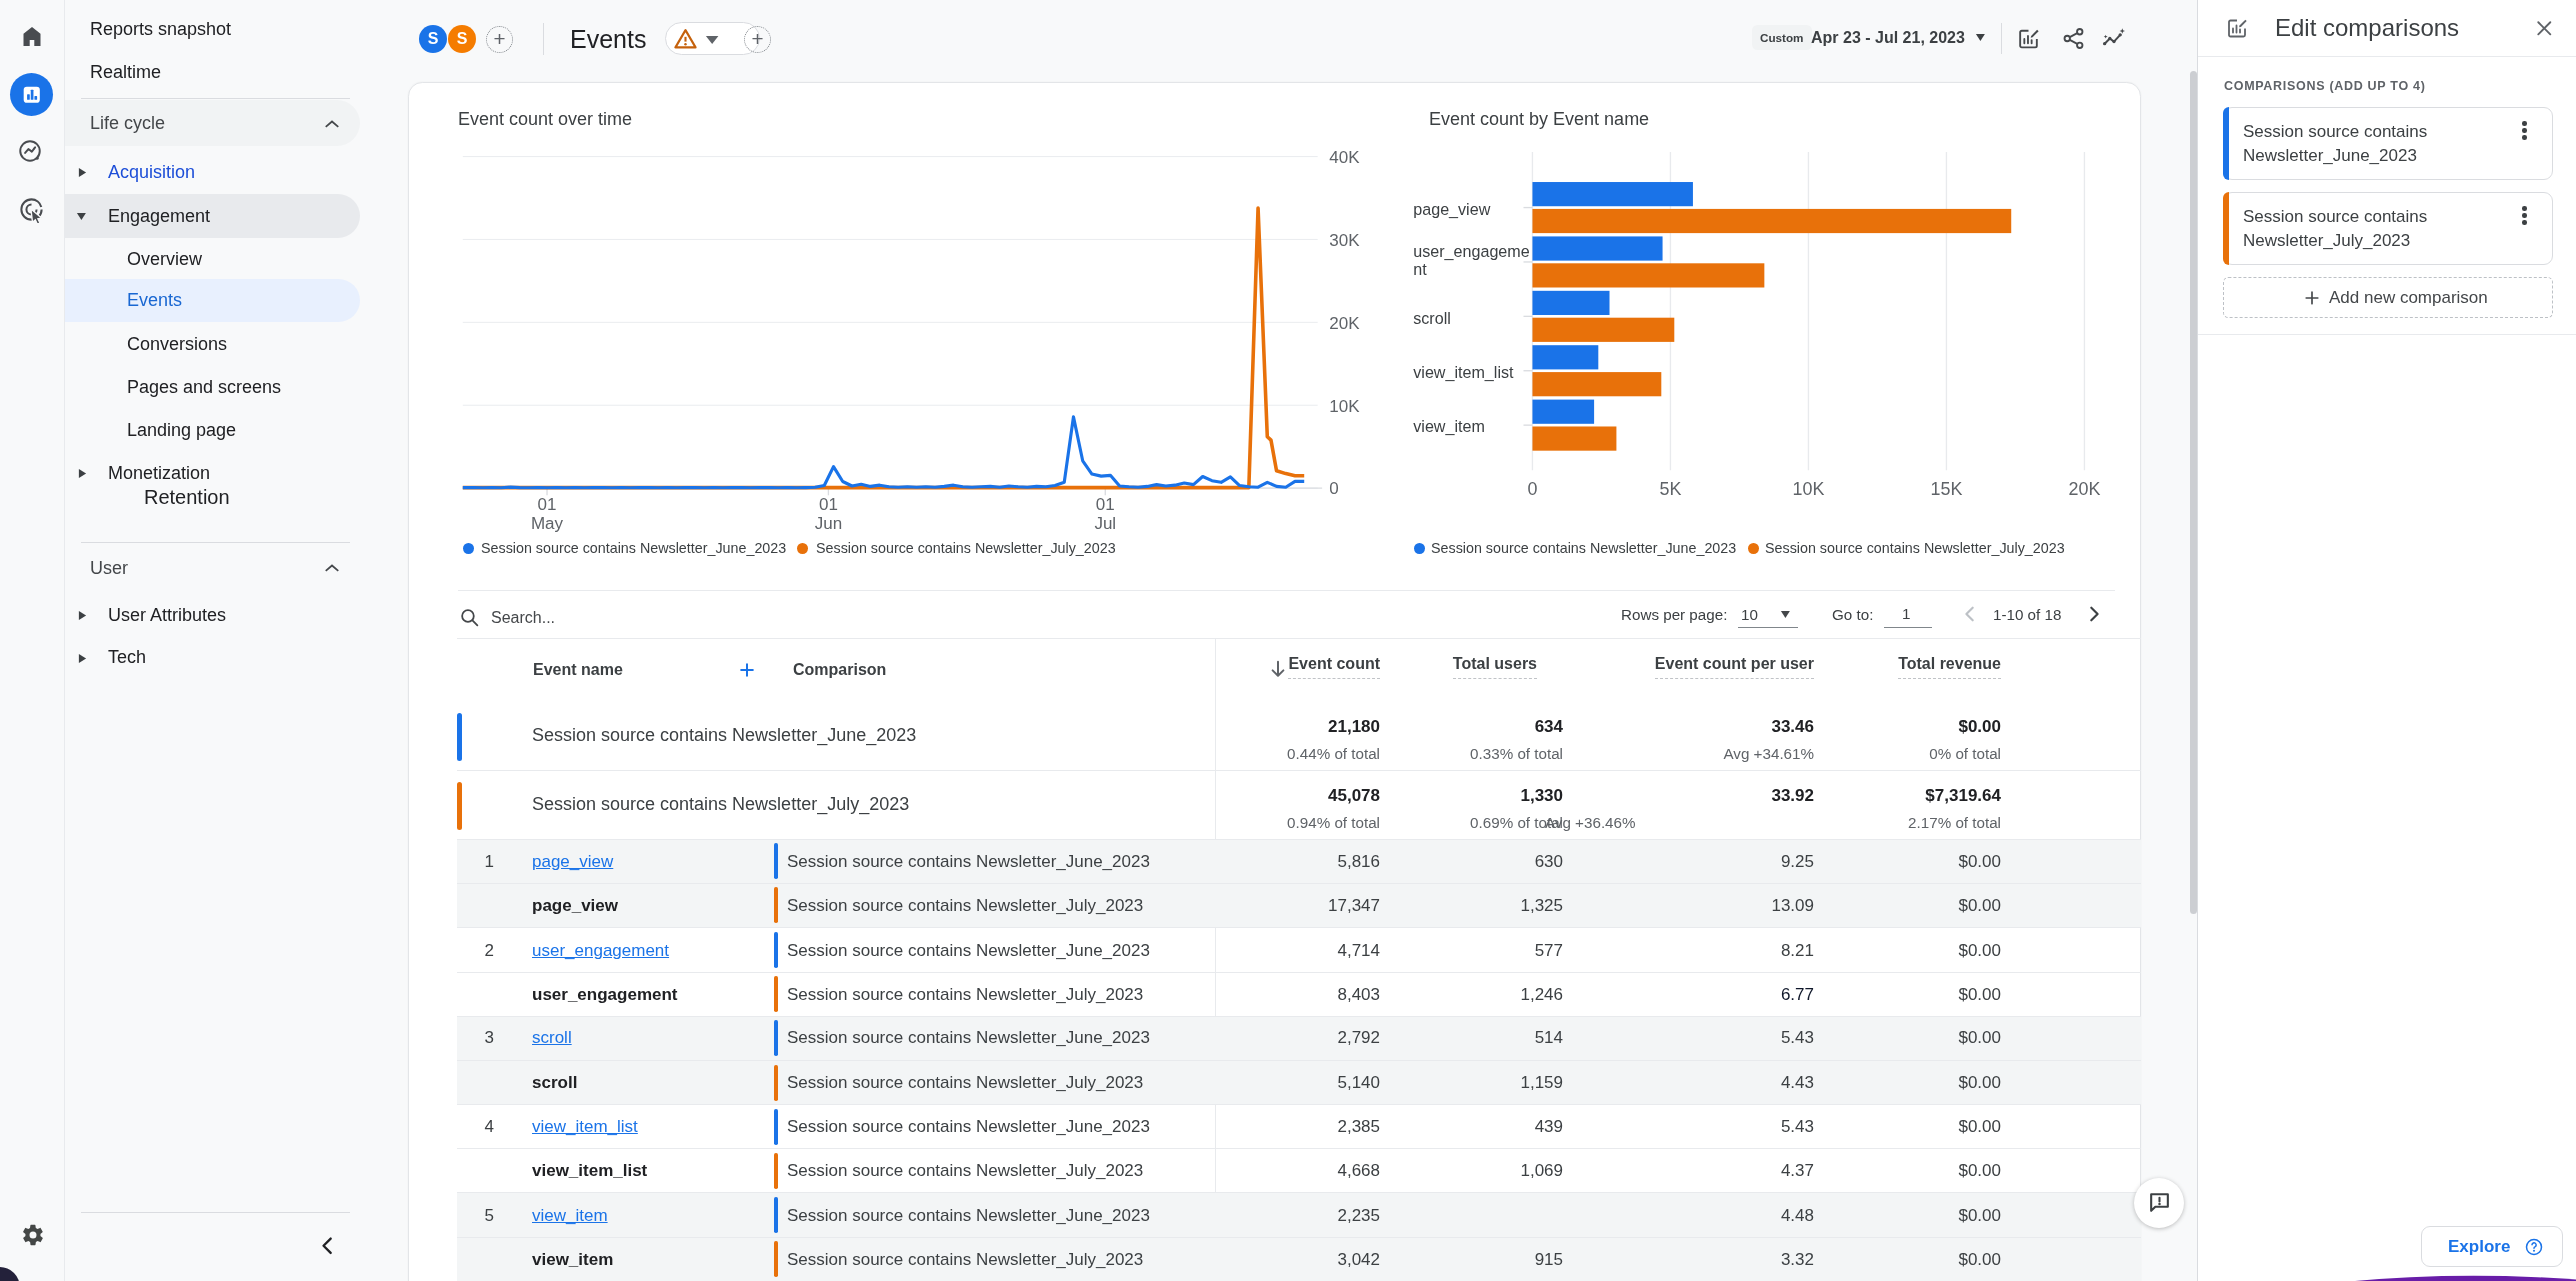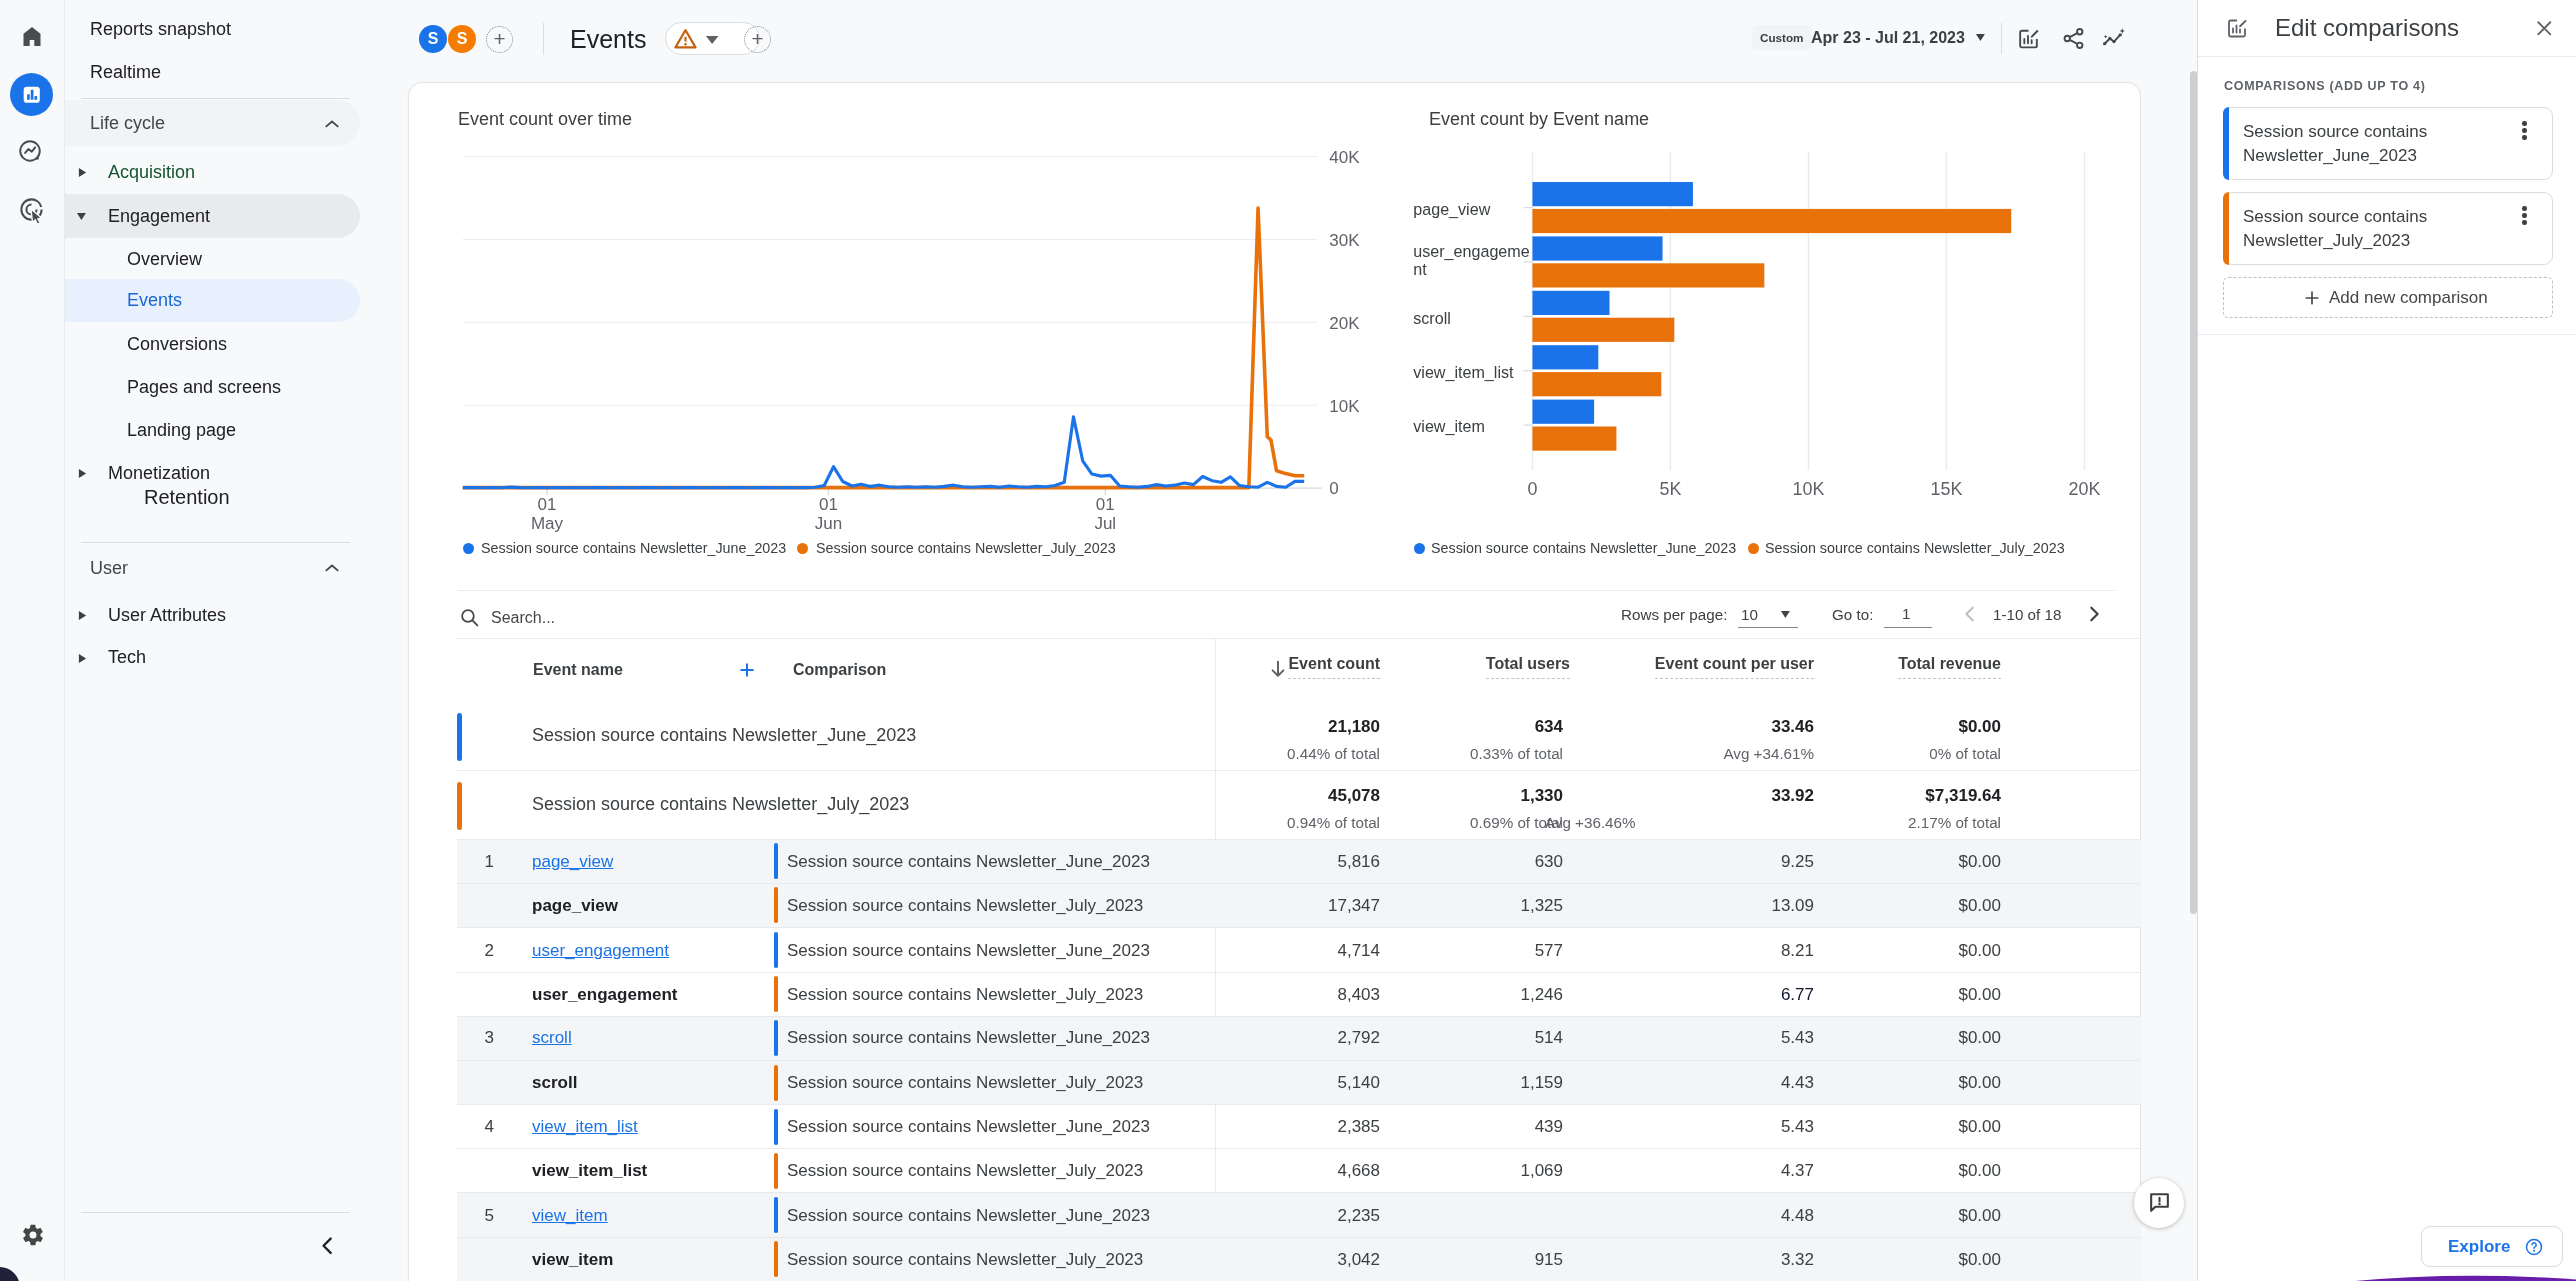--- a/index.html
+++ b/index.html
@@ -38,21 +38,21 @@
 <div class="a txt" style="left:90px;top:59px;height:27px;line-height:27px;font-size:18px;color:#202124;font-weight:400;">Realtime</div>
 <div class="a" style="left:81px;top:98px;width:269px;height:0.9px;background:#dadce0;"></div>
 <div class="a" style="left:65px;top:100px;width:295px;height:46px;background:#f1f3f4;border-radius:0 23px 23px 0;"></div>
 <div class="a txt" style="left:90px;top:110px;height:27px;line-height:27px;font-size:18px;color:#44474a;font-weight:400;">Life cycle</div>
 <svg class="a" style="left:323px;top:117px" width="18" height="14.3" viewBox="0 0 20 16" fill="none" stroke="#44474a" stroke-width="2">
     <path d="M3 11 10 5l7 6"></path>
   </svg>
 <svg class="a" style="left:78px;top:167px" width="9" height="10.8" viewBox="0 0 10 12">
     <path d="M1 1v10l8-5Z" fill="#3c4043"></path>
   </svg>
-<div class="a txt" style="left:108px;top:159px;height:27px;line-height:27px;font-size:18px;color:#14532d;font-weight:400;">Acquisition</div>
+<div class="a txt" style="left:108px;top:159px;height:27px;line-height:27px;font-size:18px;color:#1d4ed8;font-weight:400;">Acquisition</div>
 <div class="a" style="left:65px;top:194px;width:295px;height:44px;background:#e8eaed;border-radius:0 22.4px 22.4px 0;"></div>
 <svg class="a" style="left:76px;top:212px" width="10.8" height="9" viewBox="0 0 12 10">
     <path d="M1 1h10L6 9Z" fill="#3c4043"></path>
   </svg>
 <div class="a txt" style="left:108px;top:203px;height:27px;line-height:27px;font-size:18px;color:#202124;font-weight:400;">Engagement</div>
 <div class="a txt" style="left:127px;top:246px;height:27px;line-height:27px;font-size:18px;color:#202124;font-weight:400;">Overview</div>
 <div class="a" style="left:65px;top:279px;width:295px;height:43px;background:#e8f0fe;border-radius:0 21.5px 21.5px 0;"></div>
 <div class="a txt" style="left:127px;top:287px;height:27px;line-height:27px;font-size:18px;color:#1967d2;font-weight:400;">Events</div>
 <div class="a txt" style="left:127px;top:331px;height:27px;line-height:27px;font-size:18px;color:#202124;font-weight:400;">Conversions</div>
 <div class="a txt" style="left:127px;top:374px;height:27px;line-height:27px;font-size:18px;color:#202124;font-weight:400;">Pages and screens</div>
@@ -214,21 +214,21 @@
 <div class="a" style="left:1215px;top:638px;width:0.9px;height:644px;background:#e8eaed;"></div>
 <div class="a txt" style="left:533px;top:656px;height:27px;line-height:27px;font-size:16px;color:#3c4043;font-weight:700;">Event name</div>
 <svg class="a" style="left:737px;top:660px" width="20" height="20" viewBox="0 0 24 24" fill="none" stroke="#1a73e8" stroke-width="2.4" stroke-linecap="round">
     <path d="M12 5v14M5 12h14"></path>
   </svg>
 <div class="a txt" style="left:793px;top:656px;height:27px;line-height:27px;font-size:16px;color:#3c4043;font-weight:700;">Comparison</div>
 <div style="position:absolute;right:1196px;top:655px;font-size:16px;font-weight:700;color:#3c4043;border-bottom:1.8px dashed #c0c3c7;padding-bottom:5.4px;white-space:nowrap;">Event count</div>
 <svg class="a" style="left:1269px;top:659px" width="18" height="20" viewBox="0 0 20 22" fill="none" stroke="#5f6368" stroke-width="2.2" stroke-linecap="round" stroke-linejoin="round">
     <path d="M10 3v15M4 12.5 10 18.5l6-6"></path>
   </svg>
-<div style="position:absolute;right:1006px;top:655px;font-size:16px;font-weight:700;color:#3c4043;border-bottom:1.8px dashed #c0c3c7;padding-bottom:5.4px;white-space:nowrap;margin-left:39px;">Total users</div>
+<div style="position:absolute;right:1039px;top:655px;font-size:16px;font-weight:700;color:#3c4043;border-bottom:1.8px dashed #c0c3c7;padding-bottom:5.4px;white-space:nowrap;margin-left:39px;">Total users</div>
 <div style="position:absolute;right:762px;top:655px;font-size:16px;font-weight:700;color:#3c4043;border-bottom:1.8px dashed #c0c3c7;padding-bottom:5.4px;white-space:nowrap;">Event count per user</div>
 <div style="position:absolute;right:575px;top:655px;font-size:16px;font-weight:700;color:#3c4043;border-bottom:1.8px dashed #c0c3c7;padding-bottom:5.4px;white-space:nowrap;">Total revenue</div>
 <div class="a" style="left:457px;top:770px;width:1684px;height:0.9px;background:#e8eaed;"></div>
 <div class="a" style="left:457px;top:713px;width:5.4px;height:48px;background:#1a73e8;border-radius:2.7px;"></div>
 <div class="a txt" style="left:532px;top:722px;height:27px;line-height:27px;font-size:18px;color:#3c4043;font-weight:400;">Session source contains Newsletter_June_2023</div>
 <div class="a txt" style="left:1111px;top:713px;width:269px;text-align:right;height:27px;line-height:27px;font-size:17px;color:#202124;font-weight:700;">21,180</div>
 <div class="a txt" style="left:1111px;top:740px;width:269px;text-align:right;height:27px;line-height:27px;font-size:15.2px;color:#5f6368;font-weight:400;">0.44% of total</div>
 <div class="a txt" style="left:1294px;top:713px;width:269px;text-align:right;height:27px;line-height:27px;font-size:17px;color:#202124;font-weight:700;">634</div>
 <div class="a txt" style="left:1294px;top:740px;width:269px;text-align:right;height:27px;line-height:27px;font-size:15.2px;color:#5f6368;font-weight:400;">0.33% of total</div>
 <div class="a txt" style="left:1545px;top:713px;width:269px;text-align:right;height:27px;line-height:27px;font-size:17px;color:#202124;font-weight:700;">33.46</div>

